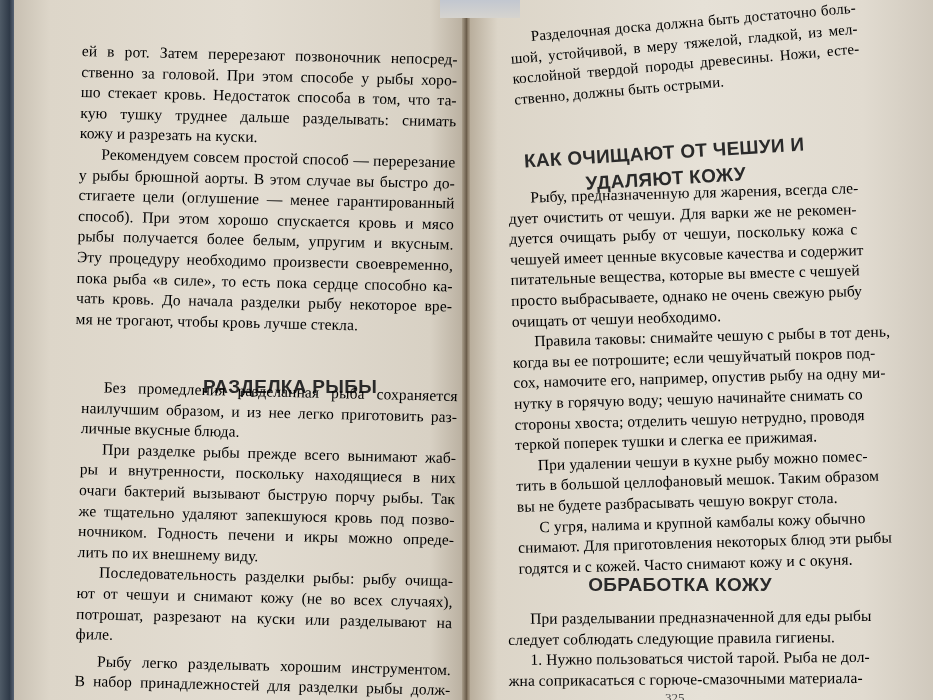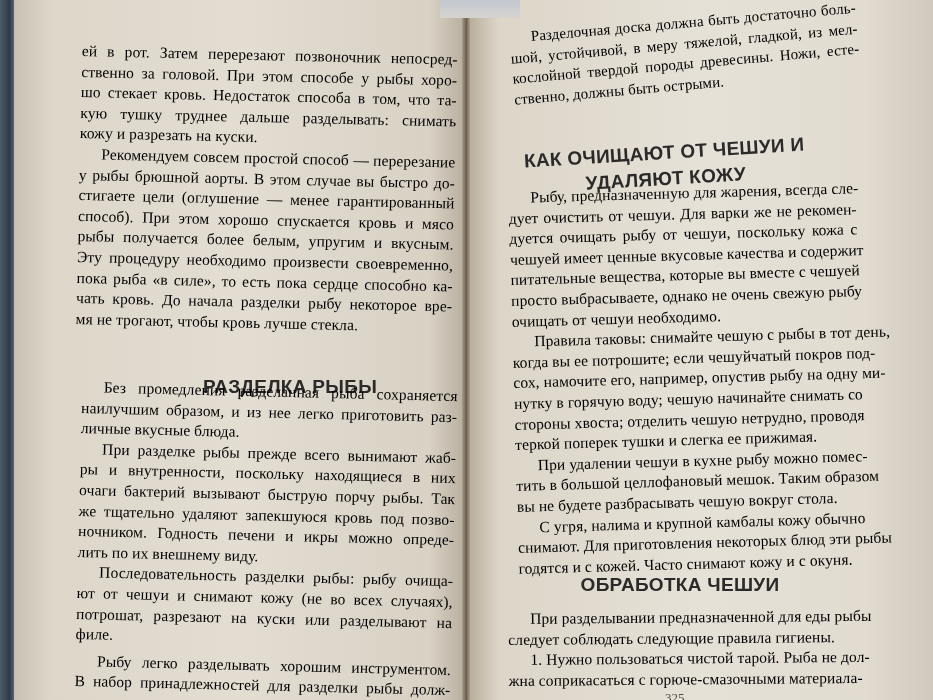--- a/index.html
+++ b/index.html
@@ -131,21 +131,21 @@
   <span class="line">стороны хвоста; отделить чешую нетрудно, проводя</span>
   <span class="line last">теркой поперек тушки и слегка ее прижимая.</span>
   <span class="line indent">При удалении чешуи в кухне рыбу можно помес-</span>
   <span class="line">тить в большой целлофановый мешок. Таким образом</span>
   <span class="line last">вы не будете разбрасывать чешую вокруг стола.</span>
   <span class="line indent">С угря, налима и крупной камбалы кожу обычно</span>
   <span class="line">снимают. Для приготовления некоторых блюд эти рыбы</span>
   <span class="line last">годятся и с кожей. Часто снимают кожу и с окуня.</span>
 </div>
 
-<div class="heading" style="left:560px; top:574px; width:240px;">ОБРАБОТКА ЧЕШУИ</div>
+<div class="heading" style="left:560px; top:574px; width:240px;">ОБРАБОТКА КОЖУ</div>
 
 <div class="text-block right-text" style="top:609px; transform: rotate(-0.5deg); transform-origin: left top;">
   <span class="line indent">При разделывании предназначенной для еды рыбы</span>
   <span class="line last">следует соблюдать следующие правила гигиены.</span>
   <span class="line indent">1. Нужно пользоваться чистой тарой. Рыба не дол-</span>
   <span class="line">жна соприкасаться с горюче-смазочными материала-</span>
 </div>
 
 <div class="page-number" style="left:665px; top:690px;">325</div>
 

